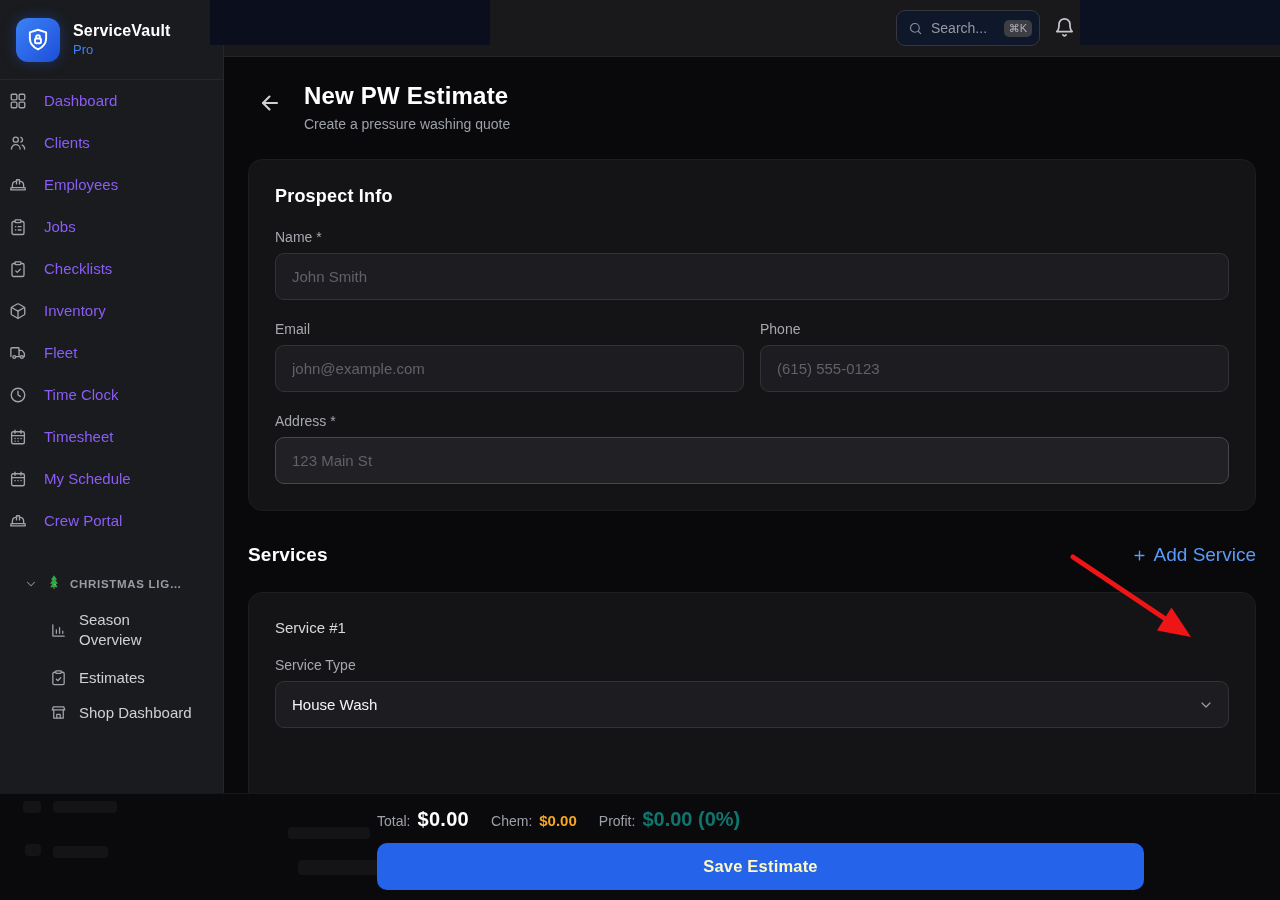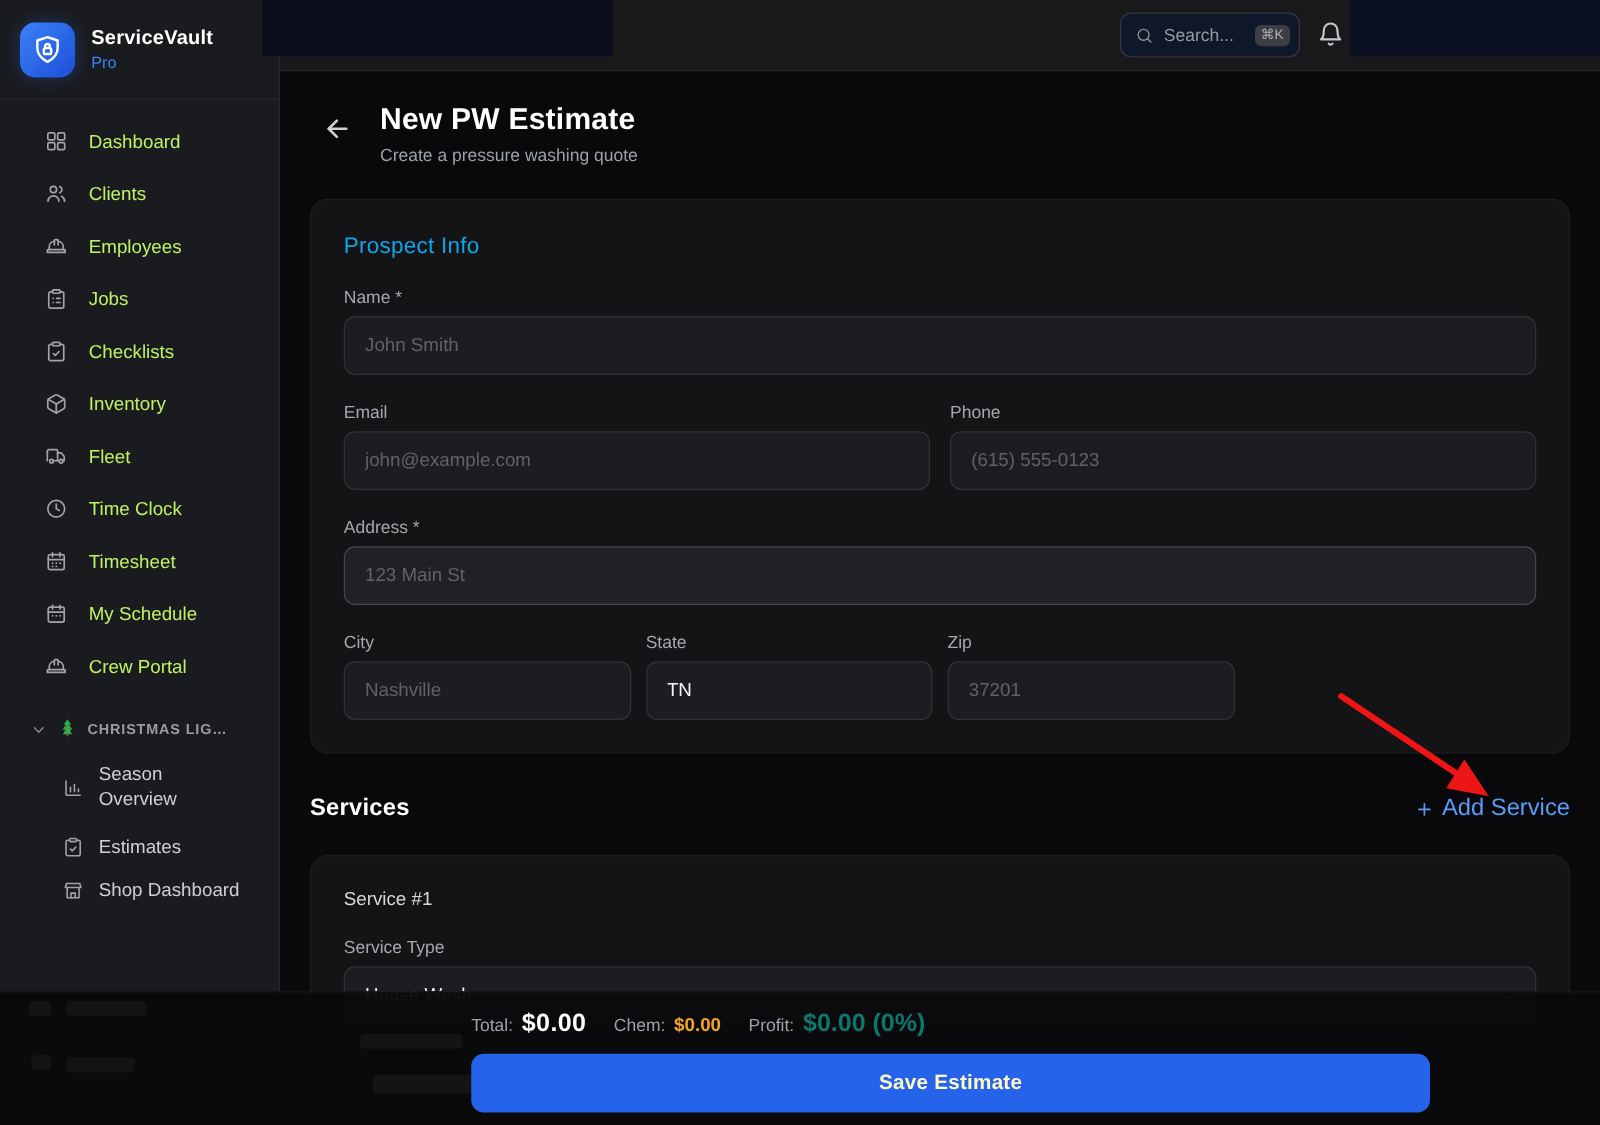--- a/index.html
+++ b/index.html
@@ -20,21 +20,21 @@
   .brand { display:flex; align-items:center; gap:13px; padding:18px 16px; border-bottom:1px solid #27272b; height:80px; }
   .logo {
     width:44px; height:44px; border-radius:12px; flex:0 0 auto;
     background:linear-gradient(135deg,#3b82f6 0%,#1d4ed8 100%);
     display:flex; align-items:center; justify-content:center; color:#fff;
     box-shadow:0 0 14px rgba(37,99,235,.35);
   }
   .brand-name { font-size:16px; font-weight:700; color:#fff; letter-spacing:.2px; }
   .brand-tier { font-size:13px; color:#3b82f6; margin-top:2px; }
   .nav { padding-top:12px; }
-  .nav-item { display:flex; align-items:center; gap:17px; height:42px; padding-left:36px; color:#bef264; font-size:15px; cursor:pointer; }
+  .nav-item { display:flex; align-items:flex-start; gap:17px; height:42px; padding-left:9px; color:#8b5cf6; font-size:15px; cursor:pointer; }
   .nav-item .nic { color:#a2a3ab; width:18px; height:18px; flex:0 0 auto; }
   .nic svg { width:18px; height:18px; }
   .nav-section { display:flex; align-items:center; gap:8px; padding-left:24px; margin-top:13px; height:34px; }
   .nav-section .chev { color:#8e9097; width:14px; height:14px; }
   .nav-section .chev svg { width:14px; height:14px; }
   .tree { width:16px; height:16px; }
   .section-label { font-size:11.5px; font-weight:700; letter-spacing:.7px; color:#9a9ca3; text-transform:uppercase; }
   .sub-item { display:flex; align-items:center; gap:12px; padding:9px 10px 9px 50px; color:#cfd0d4; font-size:15px; cursor:pointer; }
   .sub-item .nic { color:#a2a3ab; width:17px; height:17px; }
   .sub-item .nic svg { width:17px; height:17px; }
@@ -60,21 +60,21 @@
   
   .main { position:absolute; left:224px; top:57px; right:0; bottom:0; background:#09090b; z-index:1; padding:0 24px; }
   .page-head { display:flex; align-items:flex-start; gap:22px; margin:25px 0 0 10px; }
   .back-btn { margin-top:9px; width:24px; height:24px; color:#cfcfd4; cursor:pointer; }
   .back-btn svg { width:24px; height:24px; }
   .page-title { font-size:24px; font-weight:800; color:#fff; letter-spacing:.2px; }
   .page-sub { font-size:14px; color:#9ca0a8; margin-top:6px; }
 
   .card { background:#141416; border:1px solid #1d1d21; border-radius:14px; padding:26px; }
   .prospect-card { margin-top:27px; }
-  .card-heading { font-size:18px; font-weight:400; color:#0ea5e9; margin-bottom:22px; letter-spacing:.2px; }
+  .card-heading { font-size:18px; font-weight:700; color:#ffffff; margin-bottom:22px; letter-spacing:.2px; }
   .f-label { display:block; font-size:14px; color:#a6a8af; margin-bottom:8px; }
   .input {
     width:100%; height:47px; background:#1d1d21; border:1px solid #313138;
     border-radius:9px; padding:0 16px; font-size:15px; color:#f4f4f5; font-family:inherit; outline:none;
   }
   .input::placeholder { color:#606169; }
   .input.address { border-color:#46464f; background:#202025; }
   .grid2 { display:grid; grid-template-columns:1fr 1fr; gap:16px; margin-top:21px; }
   .grid4 { display:grid; grid-template-columns:repeat(4,1fr); gap:12px; margin-top:21px; }
   .mt { margin-top:21px; }
@@ -351,35 +351,20 @@
         <label class="f-label">Phone</label>
         <input class="input" placeholder="(615) 555-0123" style="">
       </div>
     </div>
 
     <div class="mt">
       <label class="f-label">Address *</label>
       <input class="input address" placeholder="123 Main St" style="">
     </div>
 
-    <div class="grid4">
-      <div>
-        <label class="f-label">City</label>
-        <input class="input" placeholder="Nashville" style="">
-      </div>
-      <div>
-        <label class="f-label">State</label>
-        <input class="input" value="TN" style="">
-      </div>
-      <div>
-        <label class="f-label">Zip</label>
-        <input class="input" placeholder="37201" style="">
-      </div>
-      <div></div>
-    </div>
   </section>
 
   <div class="services-row">
     <h2 class="services-title">Services</h2>
     <div class="add-service">
       <span class="pic">
           <svg class="ic" viewBox="0 0 24 24" style="stroke-width:2.2">
             <path d="M12 5v14M5 12h14"></path>
           </svg>
         </span>

